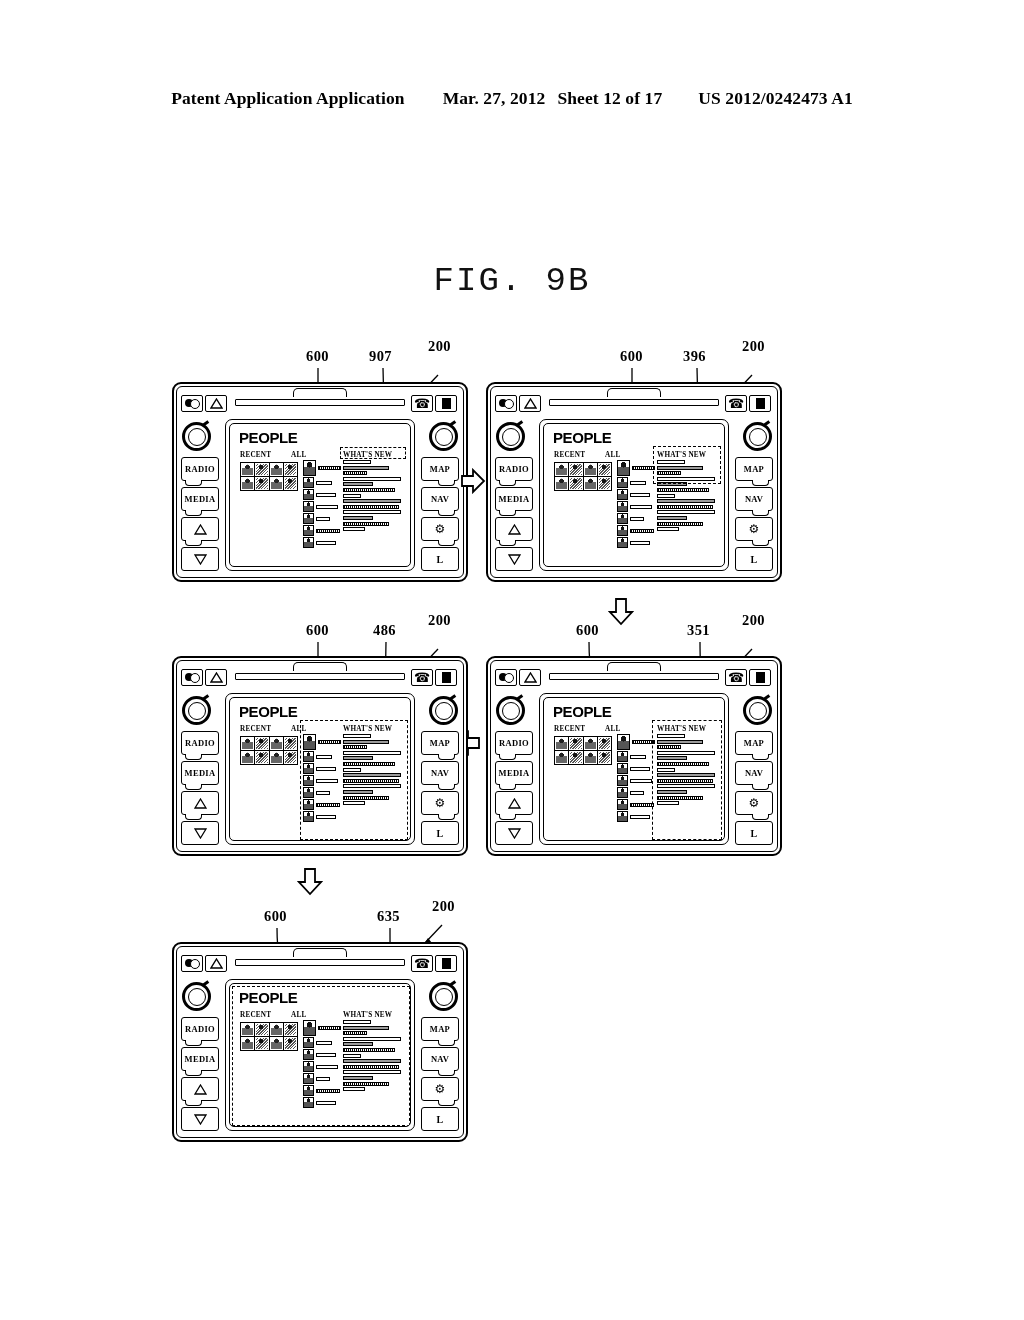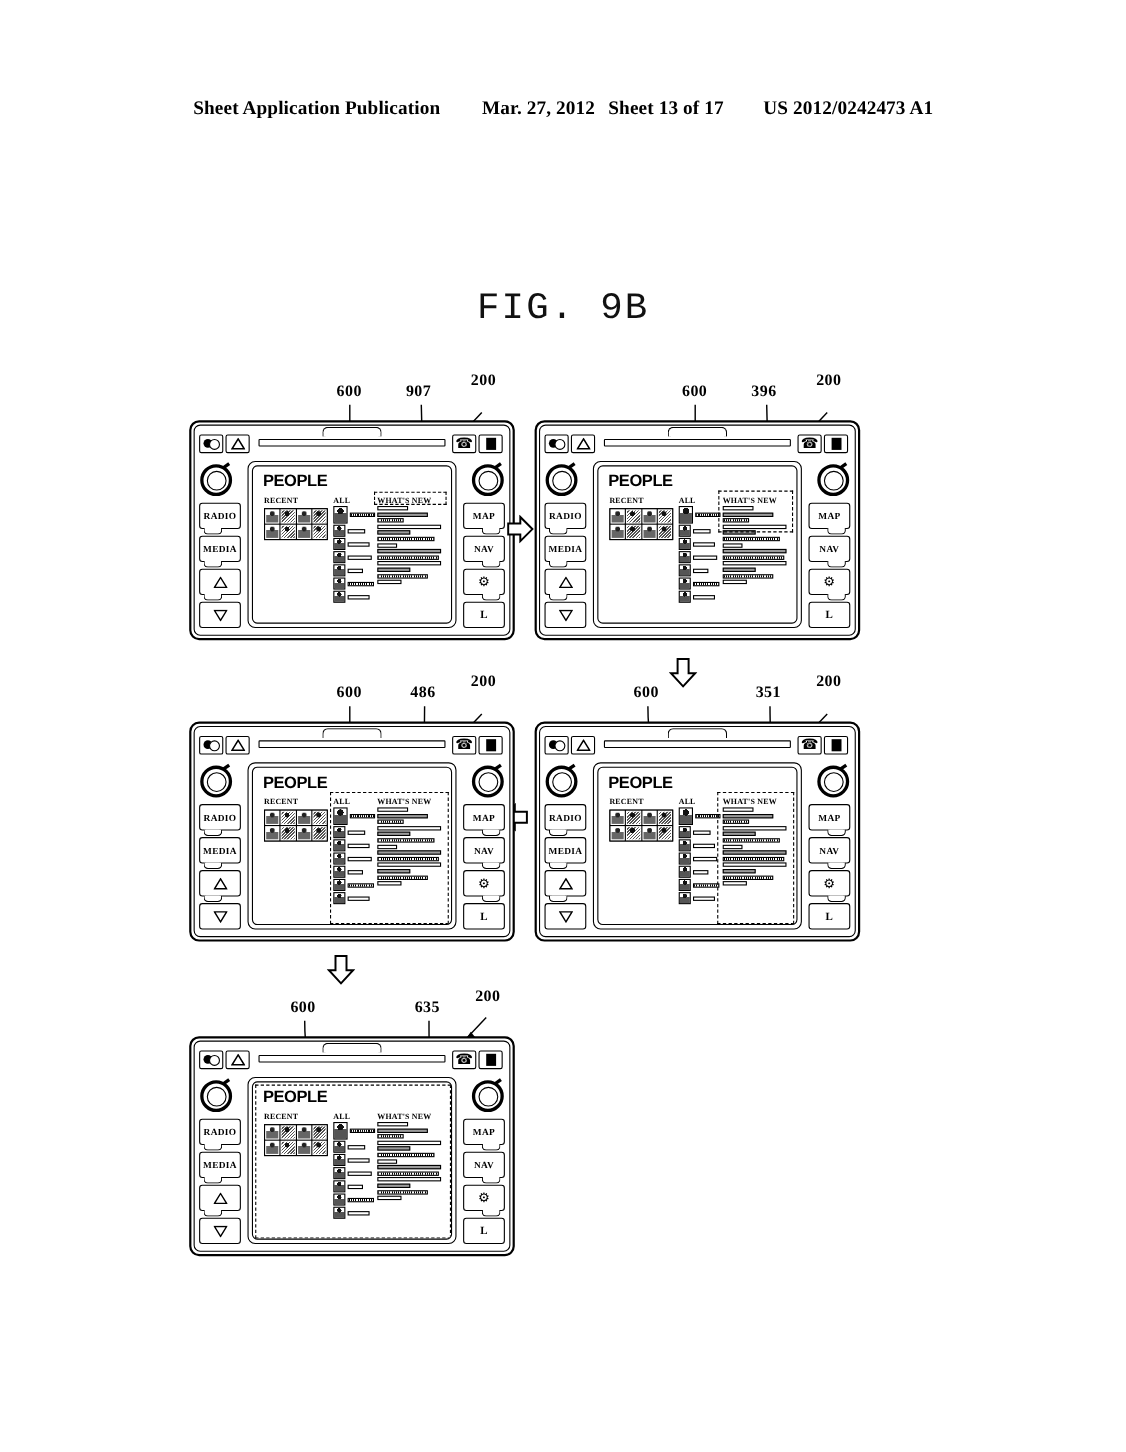--- a/index.html
+++ b/index.html
@@ -143,21 +143,21 @@
     position:absolute; left:9px; top:5px;
     font-family:"Liberation Sans", sans-serif;
     font-weight:bold; font-size:15px; letter-spacing:-0.4px;
     color:#000;
   }
   .colhead {
     position:absolute; font-family:"Liberation Serif", serif;
     font-weight:bold; font-size:7.2px; letter-spacing:0.2px;
   }
   .ch-recent { left:10px; top:27px; }
-  .ch-all { left:73px; top:27px; }
+  .ch-all { left:61px; top:27px; }
   .ch-new { left:113px; top:27px;font-family:Liberation Serif, serif; }
 
   
   .recent-grid {
     position:absolute; left:10px; top:38px;
     width:58px; display:grid;
     grid-template-columns:repeat(4,1fr); gap:1px;
     background:#000; border:1px solid #000;
   }
   .thumb {
@@ -209,25 +209,25 @@
   }
   svg.leadsvg { position:absolute; overflow:visible; }
 
   
   .flow-arrow { position:absolute; }
 </style>
 </head>
 <body>
 
 <div class="pub-header">
-  <span class="seg">Sheet Application Publication</span>
+  <span class="seg">Patent Application Application</span>
   <span class="hdr-gap1"></span>
   <span class="seg">Mar. 27, 2012</span>
   <span class="hdr-gap2"></span>
-  <span class="seg">Sheet 13 of 17</span>
+  <span class="seg">Sheet 12 of 17</span>
   <span class="hdr-gap3"></span>
   <span class="seg">US 2012/0242473 A1</span>
 </div>
 
 <div class="fig-title">FIG.  9B</div>
 
 <div class="ref" style="left:306px; top:348px;">600</div>
 <svg class="leadsvg" style="left:0;top:0;width:1024px;height:1320px;">
   <path d="M318,368 L318,438" stroke="#000" stroke-width="1.3" fill="none"></path>
   <path d="M383,368 C383,400 386,420 392,463" stroke="#000" stroke-width="1.3" fill="none"></path>

